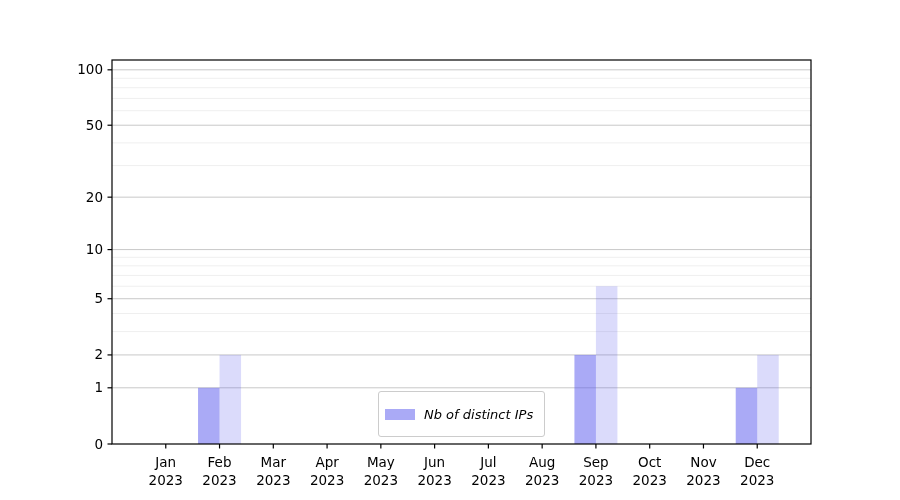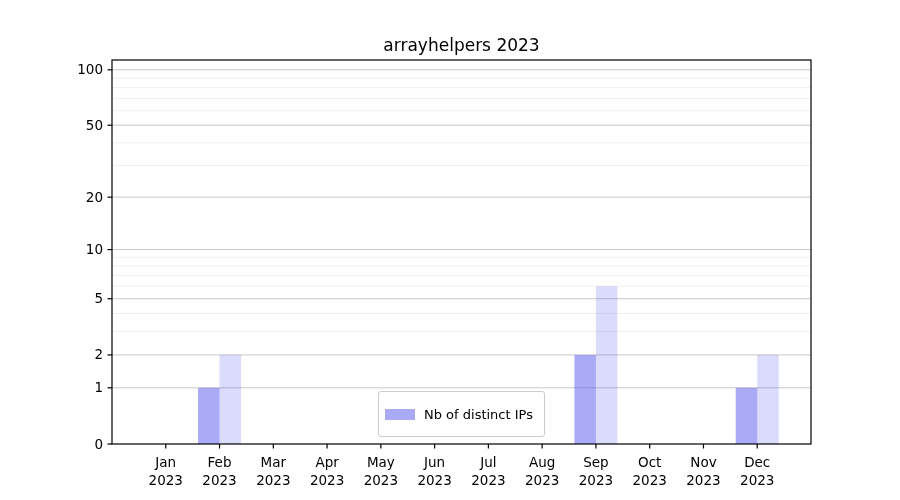--- a/index.html
+++ b/index.html
@@ -54,20 +54,21 @@
   .legend-swatch {
     width: 30px;
     height: 11px;
     margin-right: 9px;
     flex: 0 0 auto;
   }
   .legend-label {
     font-size: 13px;
     color: #000000;
     white-space: nowrap;
+    font-style: italic;
   }
 </style>
 </head>
 <body>
 
 <div class="figure">
   <svg class="plot-svg" width="900" height="500" viewBox="0 0 900 500" id="plot-svg">
       <line x1="112" x2="811" y1="331.602464197738" y2="331.602464197738" stroke="#efefef" stroke-width="1"></line>
       <line x1="112" x2="811" y1="313.51050191230985" y2="313.51050191230985" stroke="#efefef" stroke-width="1"></line>
       <line x1="112" x2="811" y1="286.230112319187" y2="286.230112319187" stroke="#efefef" stroke-width="1"></line>
@@ -140,20 +141,19 @@
       <line x1="649.6923076923077" x2="649.6923076923077" y1="444" y2="448.5" stroke="#000000" stroke-width="1.2"></line>
       <text x="649.6923076923077" y="467" text-anchor="middle" font-size="13.5px" fill="#000000">Oct</text>
       <text x="649.6923076923077" y="484.5" text-anchor="middle" font-size="13.5px" fill="#000000">2023</text>
       <line x1="703.4615384615385" x2="703.4615384615385" y1="444" y2="448.5" stroke="#000000" stroke-width="1.2"></line>
       <text x="703.4615384615385" y="467" text-anchor="middle" font-size="13.5px" fill="#000000">Nov</text>
       <text x="703.4615384615385" y="484.5" text-anchor="middle" font-size="13.5px" fill="#000000">2023</text>
       <line x1="757.2307692307693" x2="757.2307692307693" y1="444" y2="448.5" stroke="#000000" stroke-width="1.2"></line>
       <text x="757.2307692307693" y="467" text-anchor="middle" font-size="13.5px" fill="#000000">Dec</text>
       <text x="757.2307692307693" y="484.5" text-anchor="middle" font-size="13.5px" fill="#000000">2023</text>
     </svg>
-  <div class="chart-title">arrayhelpers 2023</div>
   <div class="legend">
     <div class="legend-row">
       <span class="legend-swatch" id="swatch-0" style="background: rgba(85, 85, 238, 0.5);"></span>
       <span class="legend-label">Nb of distinct IPs</span>
     </div>
   </div>
 </div>
 
 </body></html>

